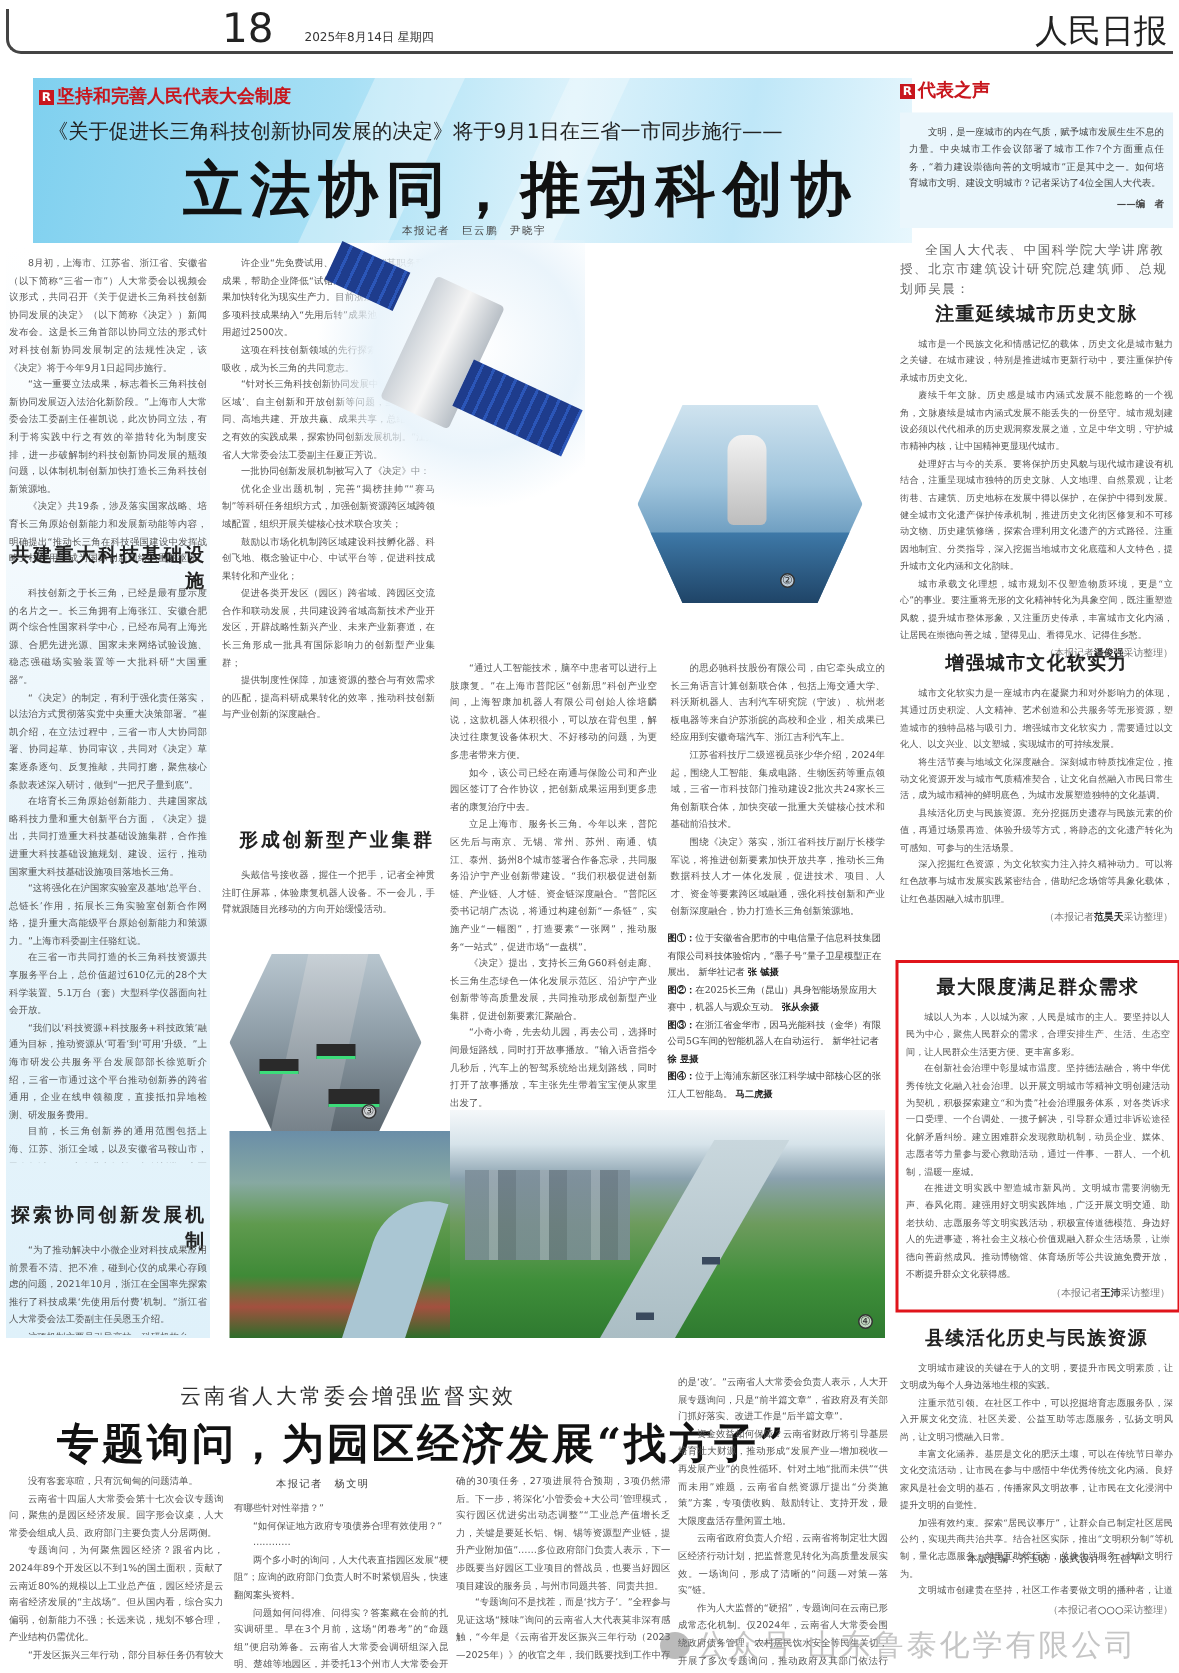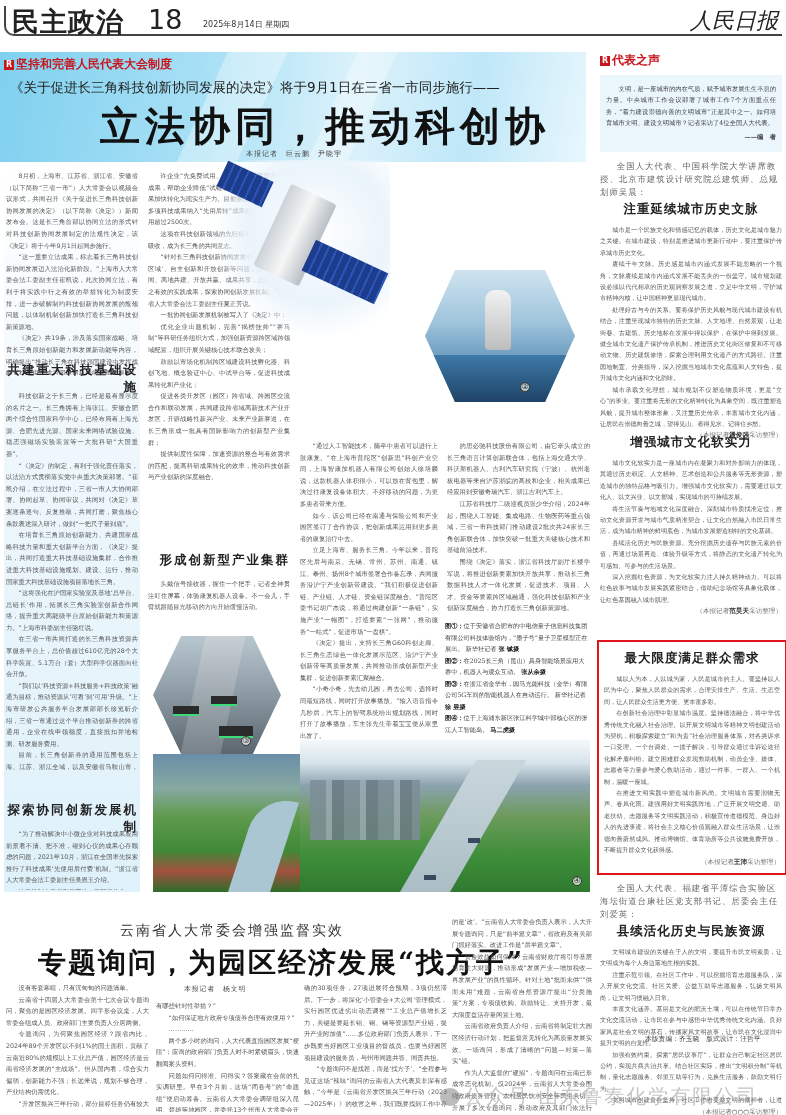--- a/index.html
+++ b/index.html
@@ -5,24 +5,24 @@
   * { box-sizing: border-box; margin: 0; padding: 0; }
   html, body { width: 786px; height: 1115px; background: #ffffff; overflow: hidden; }
   body { font-family: "DejaVu Sans", "Liberation Sans", sans-serif; color: #333; position: relative; }
 
   
   .masthead { position: absolute; left: 0; top: 0; width: 786px; height: 40px; }
   .masthead .frame { position: absolute; left: 4px; top: 6px; width: 778px; height: 30px; border-left: 2px solid #444; border-bottom: 2px solid #444; border-bottom-left-radius: 10px; }
   .masthead .section { position: absolute; left: 12px; top: 4px; font-size: 27px; font-weight: bold; color: #222; letter-spacing: 1px; }
   .masthead .pageno { position: absolute; left: 148px; top: 4px; font-size: 27px; color: #222; }
   .masthead .date { position: absolute; left: 203px; top: 19px; font-size: 8px; color: #333; }
-  .masthead .logo { position: absolute; right: 8px; top: 6px; font-family: "DejaVu Serif", serif; font-style: italic; font-size: 22px; color: #222; }
-
-  
-  .banner { position: absolute; left: 0; top: 52px; width: 586px; height: 110px;
+  .masthead .logo { position: absolute; right: 8px; top: 6px; font-family: "DejaVu Serif", serif; font-size: 22px; color: #222; }
+
+  
+  .banner { position: absolute; left: 22px; top: 52px; width: 586px; height: 110px;
     background: linear-gradient(100deg, #7fd0ef 0%, #a8e0f5 35%, #dcf2fb 60%, #bfe7f8 80%, #e8f7fd 100%); overflow: hidden; }
   .banner::before { content: ""; position: absolute; left: 200px; top: -20px; width: 60px; height: 160px; background: rgba(255,255,255,0.35); transform: skewX(-25deg); }
   .banner::after { content: ""; position: absolute; left: 330px; top: -20px; width: 40px; height: 160px; background: rgba(255,255,255,0.3); transform: skewX(-25deg); }
   .badge-r { display: inline-block; width: 10px; height: 10px; background: #c8161d; color: #fff; font-size: 8px; line-height: 10px; text-align: center; font-weight: bold; vertical-align: 1px; margin-right: 2px; }
   .banner .column { position: absolute; left: 4px; top: 4px; font-size: 12px; font-weight: bold; color: #c8161d; z-index: 2; }
   .banner .kicker { position: absolute; left: 10px; top: 27px; font-size: 13.5px; color: #222; z-index: 2; }
   .banner .headline { position: absolute; left: 100px; top: 47px; font-size: 40px; font-weight: bold; color: #111; letter-spacing: 5px; z-index: 2; }
   .banner .byline { position: absolute; left: 246px; top: 97px; font-size: 7px; color: #444; z-index: 2; letter-spacing: 1px; }
 
   
@@ -97,21 +97,20 @@
   .btm-byline { position: absolute; left: 172px; top: 984px; font-size: 6.8px; color: #444; letter-spacing: 1px; margin-left: 12px; }
 
   .watermark { position: absolute; left: 440px; top: 1083px; font-size: 20px; color: rgba(150,150,150,0.55); letter-spacing: 2px; white-space: nowrap; }
   .watermark .wx { display: inline-block; width: 20px; height: 18px; border-radius: 50%; background: rgba(120,120,120,0.5); vertical-align: -3px; margin-right: 4px; }
 </style>
 </head>
 <body>
 
 <div class="masthead">
   <div class="frame"></div>
-  <div class="section">民主政治</div>
   <div class="pageno">18</div>
   <div class="date">2025年8月14日 星期四</div>
   <div class="logo">人民日报</div>
 </div>
 
 <div class="banner">
   <div class="column">
     <span class="badge-r">R</span><span>坚持和完善人民代表大会制度</span>
   </div>
   <div class="kicker">《关于促进长三角科技创新协同发展的决定》将于9月1日在三省一市同步施行——</div>
@@ -244,21 +243,20 @@
   <div class="title">最大限度满足群众需求</div>
   <div class="body">
     <p>城以人为本，人以城为家，人民是城市的主人。要坚持以人民为中心，聚焦人民群众的需求，合理安排生产、生活、生态空间，让人民群众生活更方便、更丰富多彩。</p>
     <p>在创新社会治理中彰显城市温度。坚持德法融合，将中华优秀传统文化融入社会治理。以开展文明城市等精神文明创建活动为契机，积极探索建立“和为贵”社会治理服务体系，对各类诉求一口受理、一个台调处、一揽子解决，引导群众通过非诉讼途径化解矛盾纠纷。建立困难群众发现救助机制，动员企业、媒体、志愿者等力量参与爱心救助活动，通过一件事、一群人、一个机制，温暖一座城。</p>
     <p>在推进文明实践中塑造城市新风尚。文明城市需要润物无声、春风化雨。建强用好文明实践阵地，广泛开展文明交通、助老扶幼、志愿服务等文明实践活动，积极宣传道德模范、身边好人的先进事迹，将社会主义核心价值观融入群众生活场景，让崇德向善蔚然成风。推动博物馆、体育场所等公共设施免费开放，不断提升群众文化获得感。</p>
   </div>
   <div class="credit"><span>（本报记者</span><b>王沛</b><span>采访整理）</span></div>
 </div>
 
 <div class="rep" style="top:882px;">
-  <div class="who">全国人大代表、福建省平潭综合实验区海坛街道台康社区党支部书记、居委会主任刘爱英：</div>
   <div class="title">县续活化历史与民族资源</div>
   <div class="body" style="height:160px; overflow:hidden;">
     <p>文明城市建设的关键在于人的文明，要提升市民文明素质，让文明成为每个人身边落地生根的实践。</p>
     <p>注重示范引领。在社区工作中，可以挖掘培育志愿服务队，深入开展文化交流、社区关爱、公益互助等志愿服务，弘扬文明风尚，让文明习惯融入日常。</p>
     <p>丰富文化涵养。基层是文化的肥沃土壤，可以在传统节日举办文化交流活动，让市民在参与中感悟中华优秀传统文化内涵。良好家风是社会文明的基石，传播家风文明故事，让市民在文化浸润中提升文明的自觉性。</p>
     <p>加强有效约束。探索“居民议事厅”，让群众自己制定社区居民公约，实现共商共治共享。结合社区实际，推出“文明积分制”等机制，量化志愿服务、邻里互助等行为，兑换生活服务，鼓励文明行为。</p>
     <p>文明城市创建贵在坚持，社区工作者要做文明的播种者，让道德之光点亮每个角落，让文明之花开遍城市街巷。</p>
   </div>
   <div class="credit"><span>（本报记者</span><b>○○○</b><span>采访整理）</span></div>
 </div>

